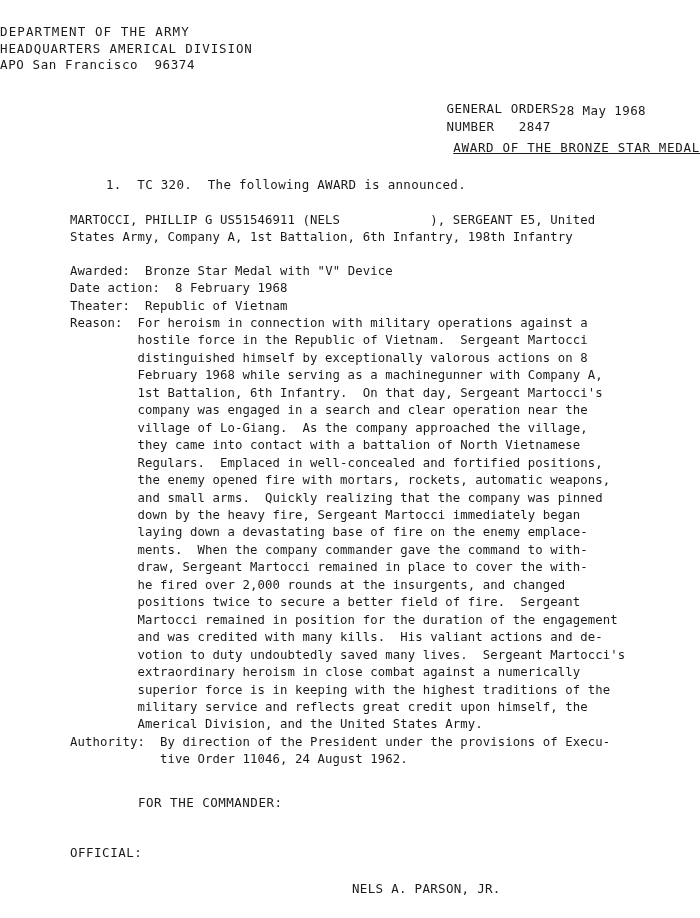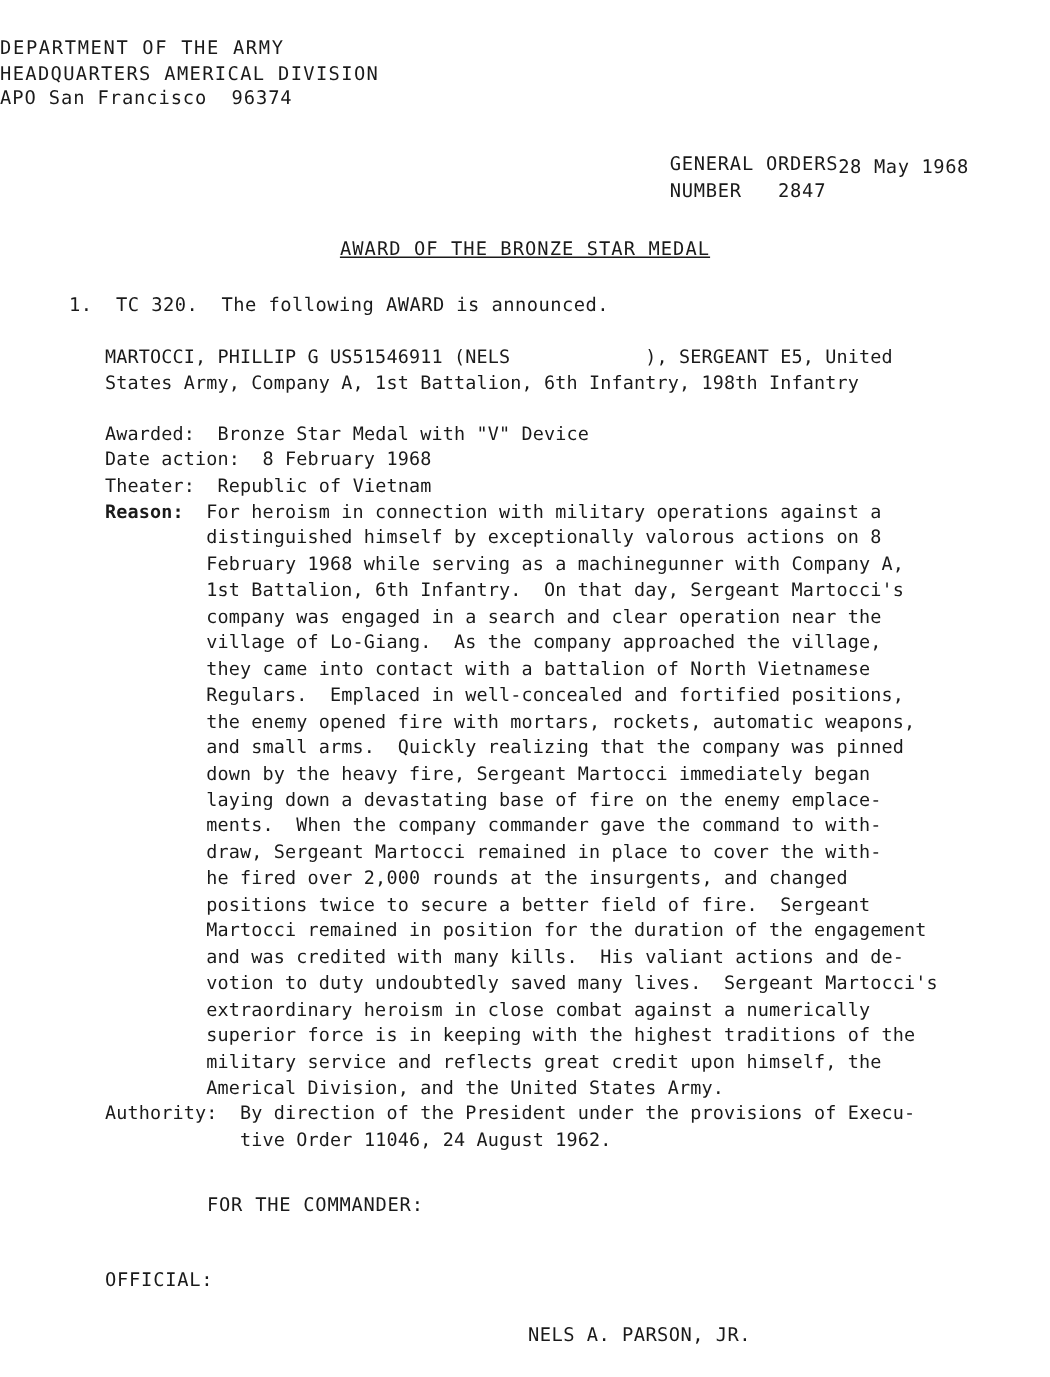--- a/index.html
+++ b/index.html
@@ -42,31 +42,31 @@
     justify-content: flex-end;
     align-items: flex-start;
     padding: 0 54px 0 70px;
     font-size: 12.5px;
     line-height: 1.45;
   }
   .go-left span { display: block; white-space: pre; letter-spacing: 0.5px; }
   .go-right { white-space: pre; letter-spacing: 0.4px; padding-top: 2px; }
 
   .award-title {
-    text-align: center;
-    margin-top: 22px;
+    text-align: right;
+    margin-top: 4px;
     font-size: 12.5px;
     letter-spacing: 0.7px;
     text-decoration: underline;
     white-space: pre;
   }
 
   .para1 {
     margin-top: 22px;
-    padding-left: 46px;
+    padding-left: 106px;
     font-size: 12.5px;
     white-space: pre;
     letter-spacing: 0.3px;
   }
 
   .body-block {
     margin-top: 20px;
     padding-left: 70px;
     padding-right: 24px;
     font-size: 12.3px;
@@ -74,21 +74,21 @@
     letter-spacing: 0.1px;
   }
   .body-line { white-space: pre; display: block; }
 
   .fields { margin-top: 16px; }
   .field-row { display: flex; white-space: pre; }
   .field-label { flex: 0 0 auto; }
   .field-val { flex: 1 1 auto; }
 
   .reason-wrap { display: flex; }
-  .reason-label { flex: 0 0 auto; white-space: pre; font-weight: bold; }
+  .reason-label { flex: 0 0 auto; white-space: pre; }
   .reason-text { flex: 1 1 auto; }
   .reason-text .body-line { display: block; white-space: pre; }
 
   .authority-wrap { display: flex; margin-top: 0; }
   .auth-label { flex: 0 0 auto; white-space: pre; }
   .auth-text { flex: 1 1 auto; }
 
   .for-commander {
     margin-top: 26px;
     padding-left: 138px;
@@ -159,20 +159,21 @@
       <div class="field-row">
         <span class="field-label">Theater:  </span>
         <span class="field-val">Republic of Vietnam</span>
       </div>
     </div>
 
     <div class="reason-wrap">
       <span class="reason-label">Reason:  </span>
       <div class="reason-text">
         <span class="body-line">For heroism in connection with military operations against a</span>
+        <span class="body-line">hostile force in the Republic of Vietnam.  Sergeant Martocci</span>
         <span class="body-line">distinguished himself by exceptionally valorous actions on 8</span>
         <span class="body-line">February 1968 while serving as a machinegunner with Company A,</span>
         <span class="body-line">1st Battalion, 6th Infantry.  On that day, Sergeant Martocci's</span>
         <span class="body-line">company was engaged in a search and clear operation near the</span>
         <span class="body-line">village of Lo-Giang.  As the company approached the village,</span>
         <span class="body-line">they came into contact with a battalion of North Vietnamese</span>
         <span class="body-line">Regulars.  Emplaced in well-concealed and fortified positions,</span>
         <span class="body-line">the enemy opened fire with mortars, rockets, automatic weapons,</span>
         <span class="body-line">and small arms.  Quickly realizing that the company was pinned</span>
         <span class="body-line">down by the heavy fire, Sergeant Martocci immediately began</span>

